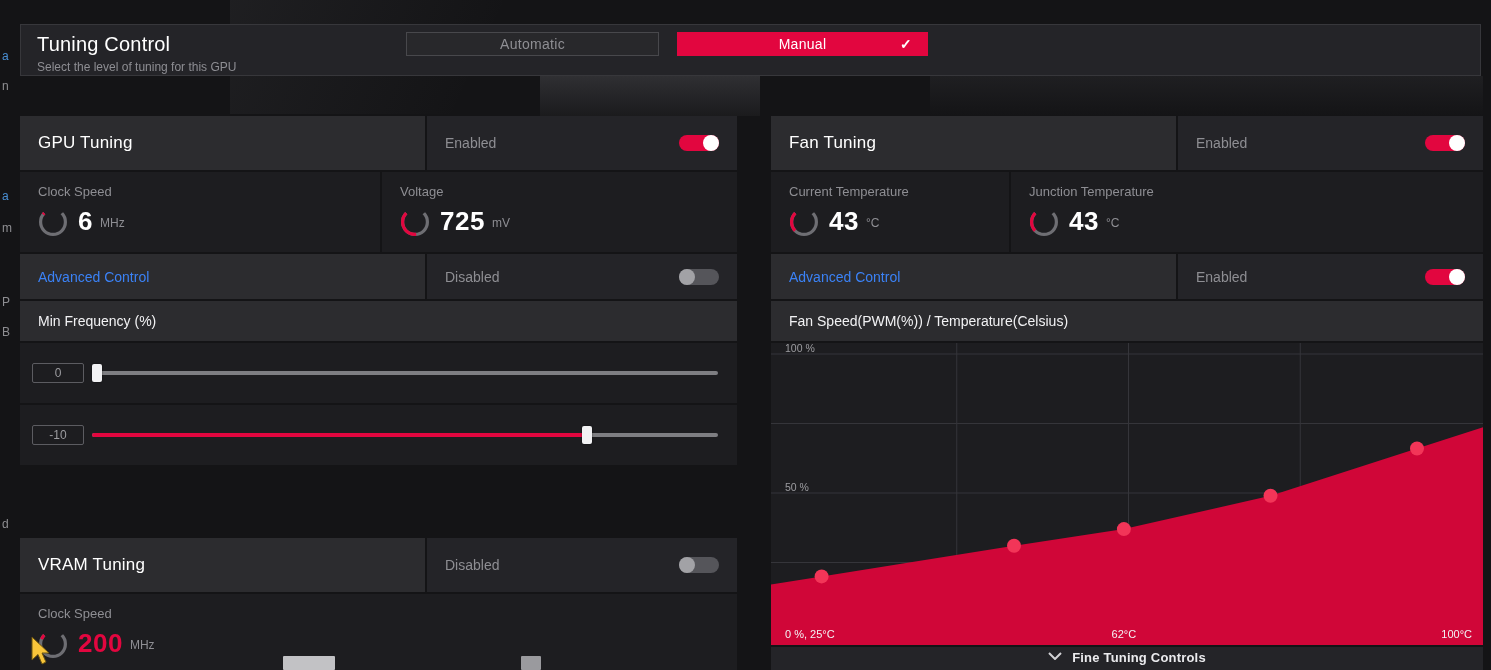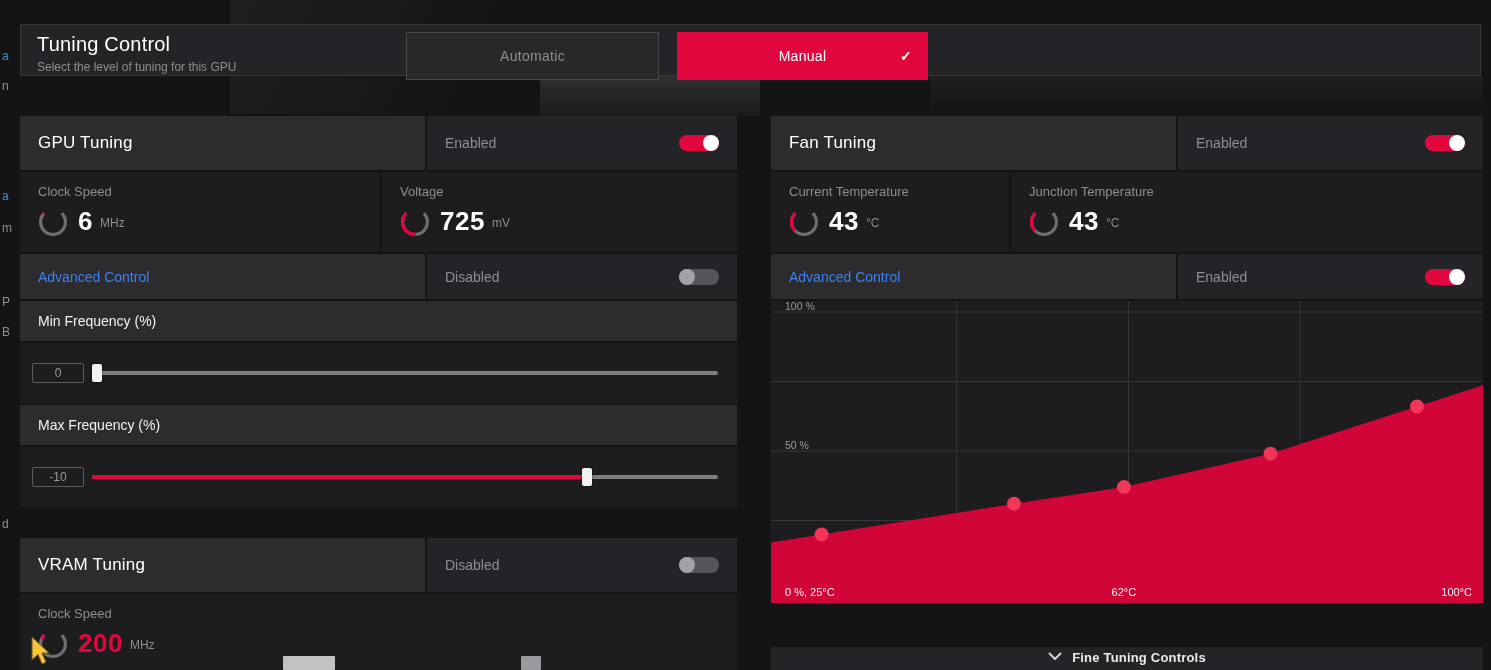--- a/index.html
+++ b/index.html
@@ -13,21 +13,21 @@
   .edge-strip{position:absolute;left:0;top:0;width:20px;height:670px;}
   .edge-frag{position:absolute;left:2px;font-size:12px;line-height:1;}
   .win-frag{position:absolute;border-radius:1px;}
 
   
   .topbar{position:absolute;left:20px;top:24px;width:1461px;height:52px;background:#242428;
           border:1px solid #37373b;box-sizing:border-box;}
   .topbar-text{position:absolute;left:16px;top:8px;}
   .topbar-title{font-size:20px;color:#ffffff;letter-spacing:.2px;}
   .topbar-sub{font-size:12px;color:#8e8e93;margin-top:4px;}
-  .btn{position:absolute;top:7px;height:48px;border:none;font-family:inherit;font-size:14px;
+  .btn{position:absolute;top:7px;height:24px;border:none;font-family:inherit;font-size:14px;
        letter-spacing:.3px;cursor:pointer;display:flex;align-items:center;justify-content:center;}
   .btn.automatic{left:385px;width:253px;background:#28282b;border:1px solid #48484c;color:#8e8e93;box-sizing:border-box;}
   .btn.manual{left:656px;width:251px;background:var(--accent);color:#fff;position:absolute;}
   .btn.manual .check{position:absolute;right:16px;font-size:14px;font-weight:bold;}
 
   
   .card{position:absolute;}
   .gpu-card{left:20px;top:116px;width:717px;}
   .vram-card{left:20px;top:538px;width:717px;}
   .fan-card{left:771px;top:116px;width:712px;}
@@ -169,23 +169,20 @@
     </div>
     <div class="row slider-row">
       <span class="val-box">0</span>
       <div class="slider">
         <div class="track">
             <div class="fill" style="width: 0%;"></div>
           </div>
         <div class="handle" style="left: calc(0.8% - 5px);"></div>
       </div>
     </div>
-    <div class="row label-row">
-      <span>Max Frequency (%)</span>
-    </div>
     <div class="row slider-row">
       <span class="val-box">-10</span>
       <div class="slider">
         <div class="track">
             <div class="fill" style="width: 79%;"></div>
           </div>
         <div class="handle" style="left: calc(79% - 5px);"></div>
       </div>
     </div>
   </section>
@@ -256,20 +253,23 @@
       </div>
     </div>
     <div class="row adv">
       <div class="cell light title-cell">
         <span class="adv-label">Advanced Control</span>
       </div>
       <div class="cell dark state-cell">
         <span class="state-label">Enabled</span>
         <span class="toggle on"></span>
       </div>
+    </div>
+    <div class="row label-row">
+      <span>Fan Speed(PWM(%)) / Temperature(Celsius)</span>
     </div>
     <div class="row chart-row">
       <svg id="fan-chart" class="fan-chart" width="712" height="302" viewBox="0 0 712 302">
           <line x1="0" y1="219.5" x2="712" y2="219.5" stroke="#35353a" stroke-width="1"></line>
           <line x1="0" y1="150" x2="712" y2="150" stroke="#35353a" stroke-width="1"></line>
           <line x1="0" y1="80.5" x2="712" y2="80.5" stroke="#35353a" stroke-width="1"></line>
           <line x1="0" y1="11" x2="712" y2="11" stroke="#35353a" stroke-width="1"></line>
           <line x1="185.75" y1="0" x2="185.75" y2="302" stroke="#35353a" stroke-width="1"></line>
           <line x1="357.5" y1="0" x2="357.5" y2="302" stroke="#35353a" stroke-width="1"></line>
           <line x1="529.25" y1="0" x2="529.25" y2="302" stroke="#35353a" stroke-width="1"></line>

